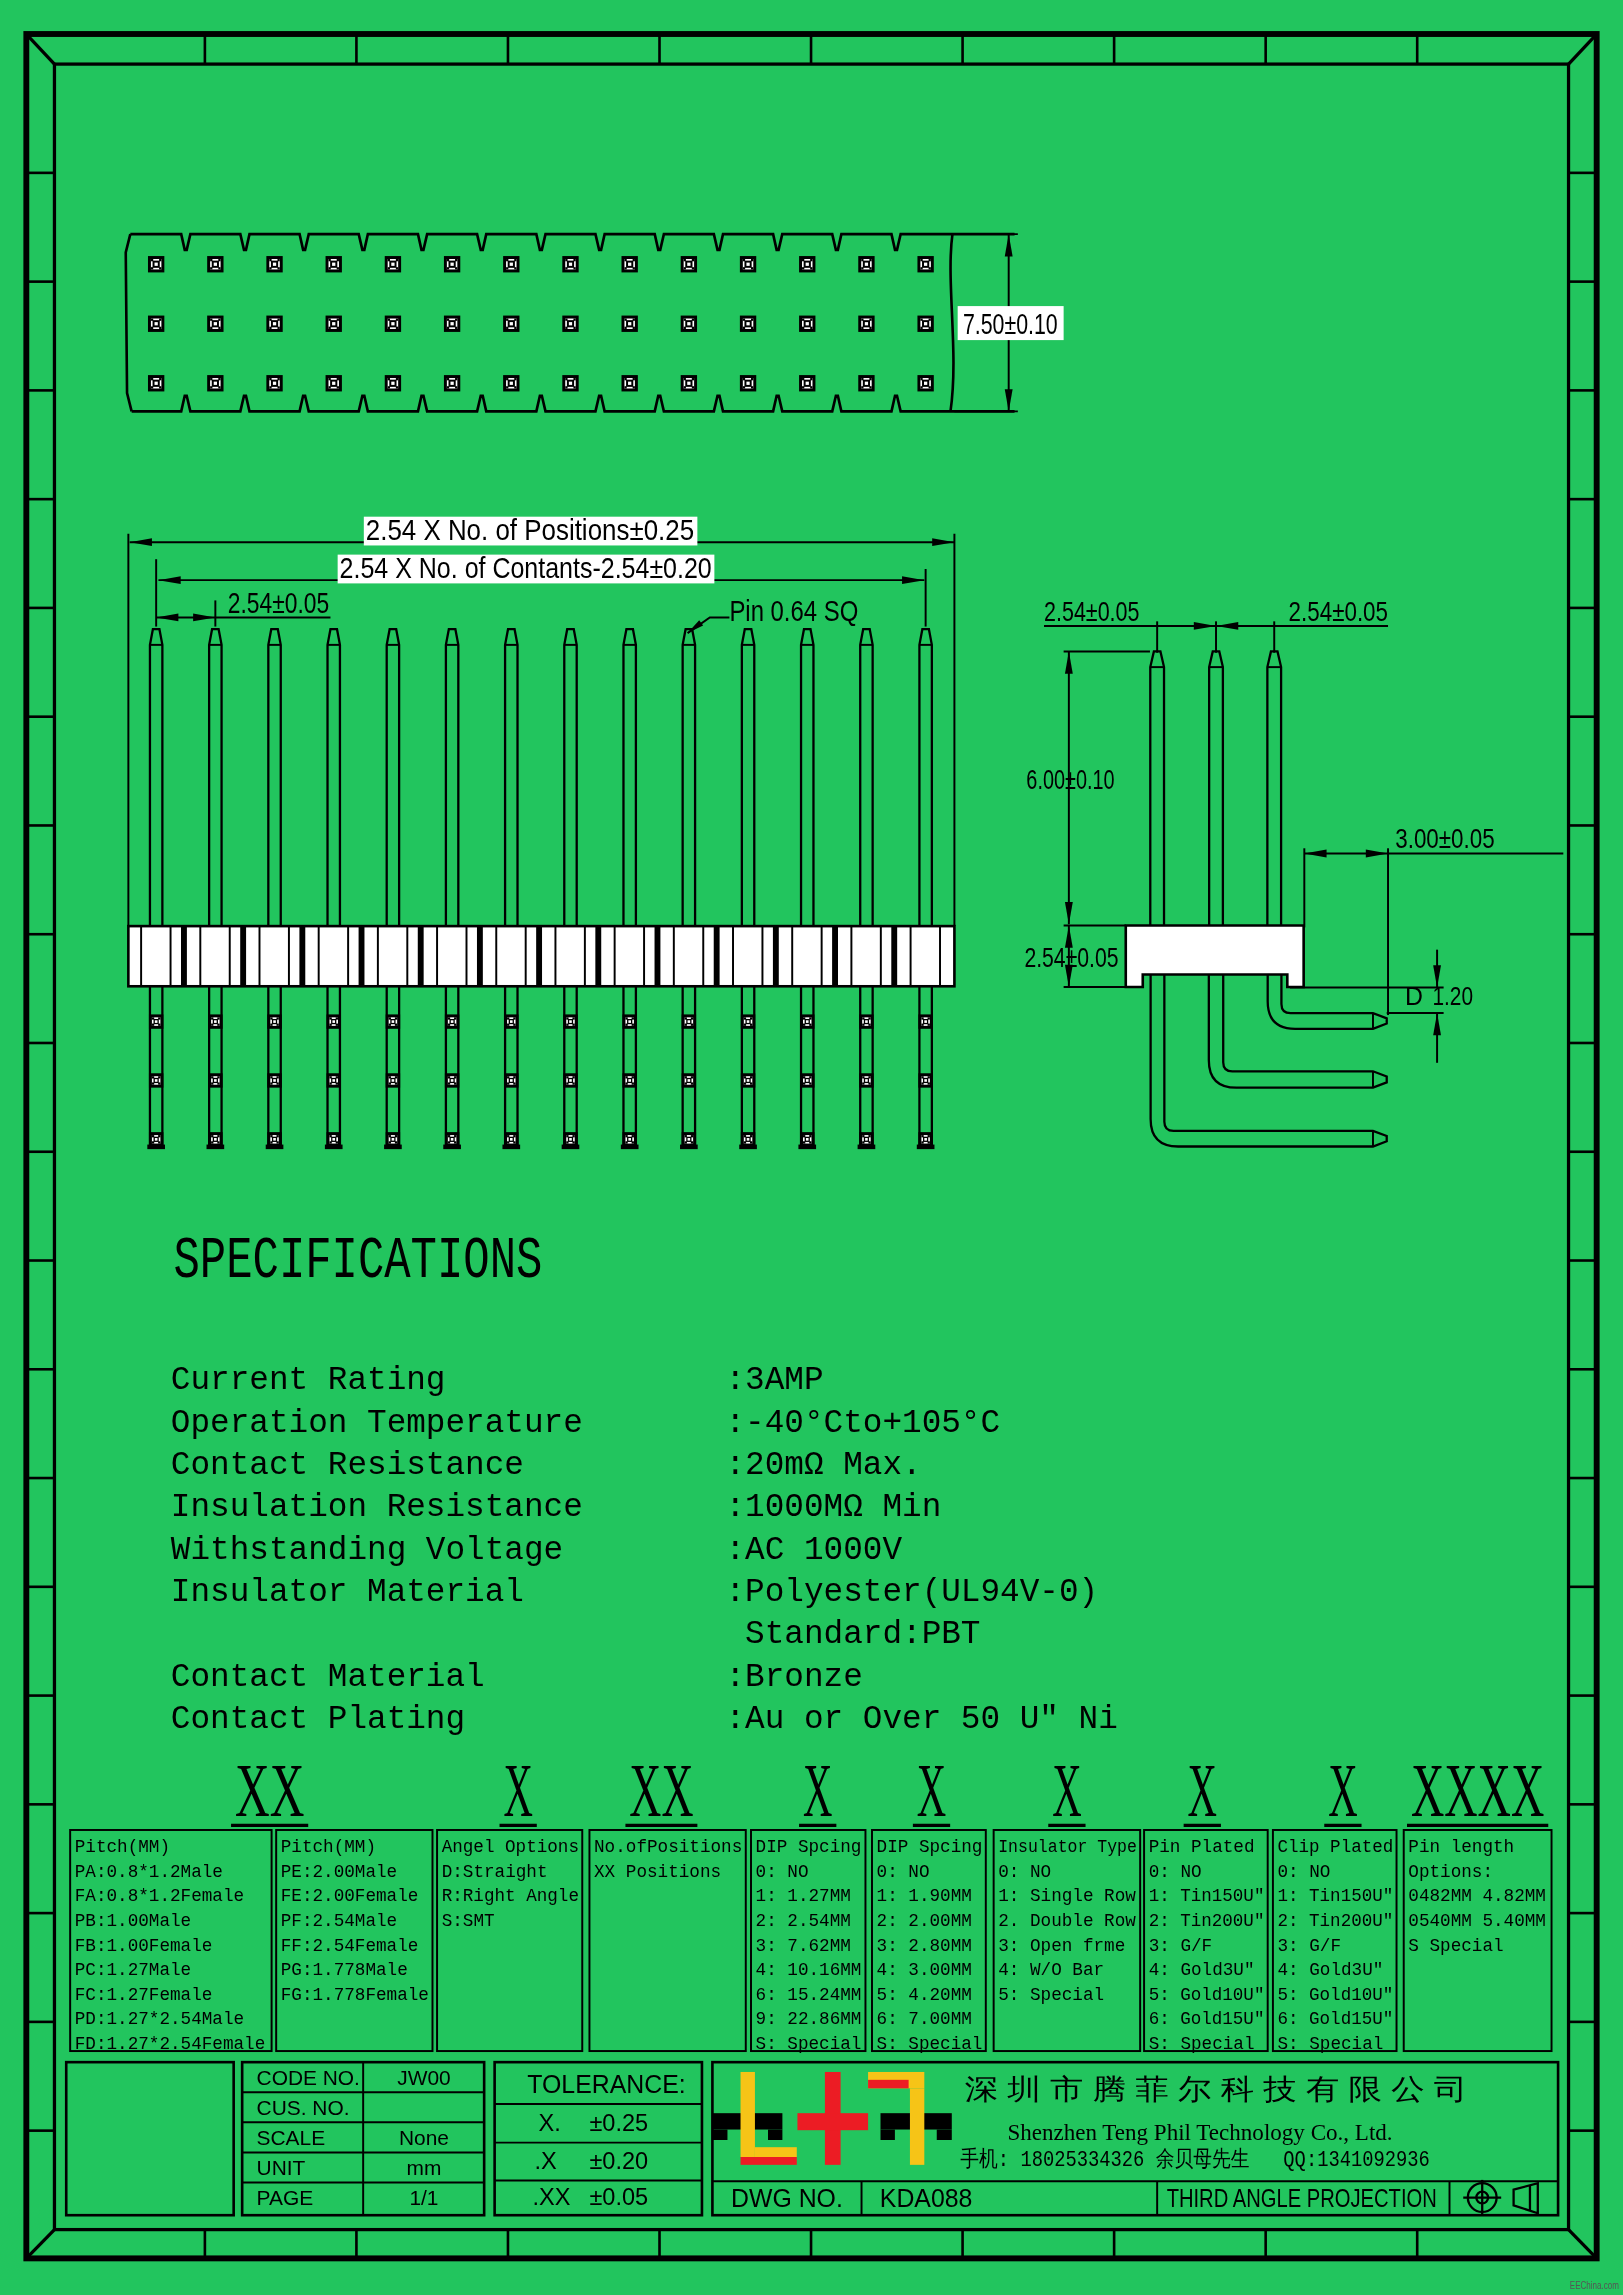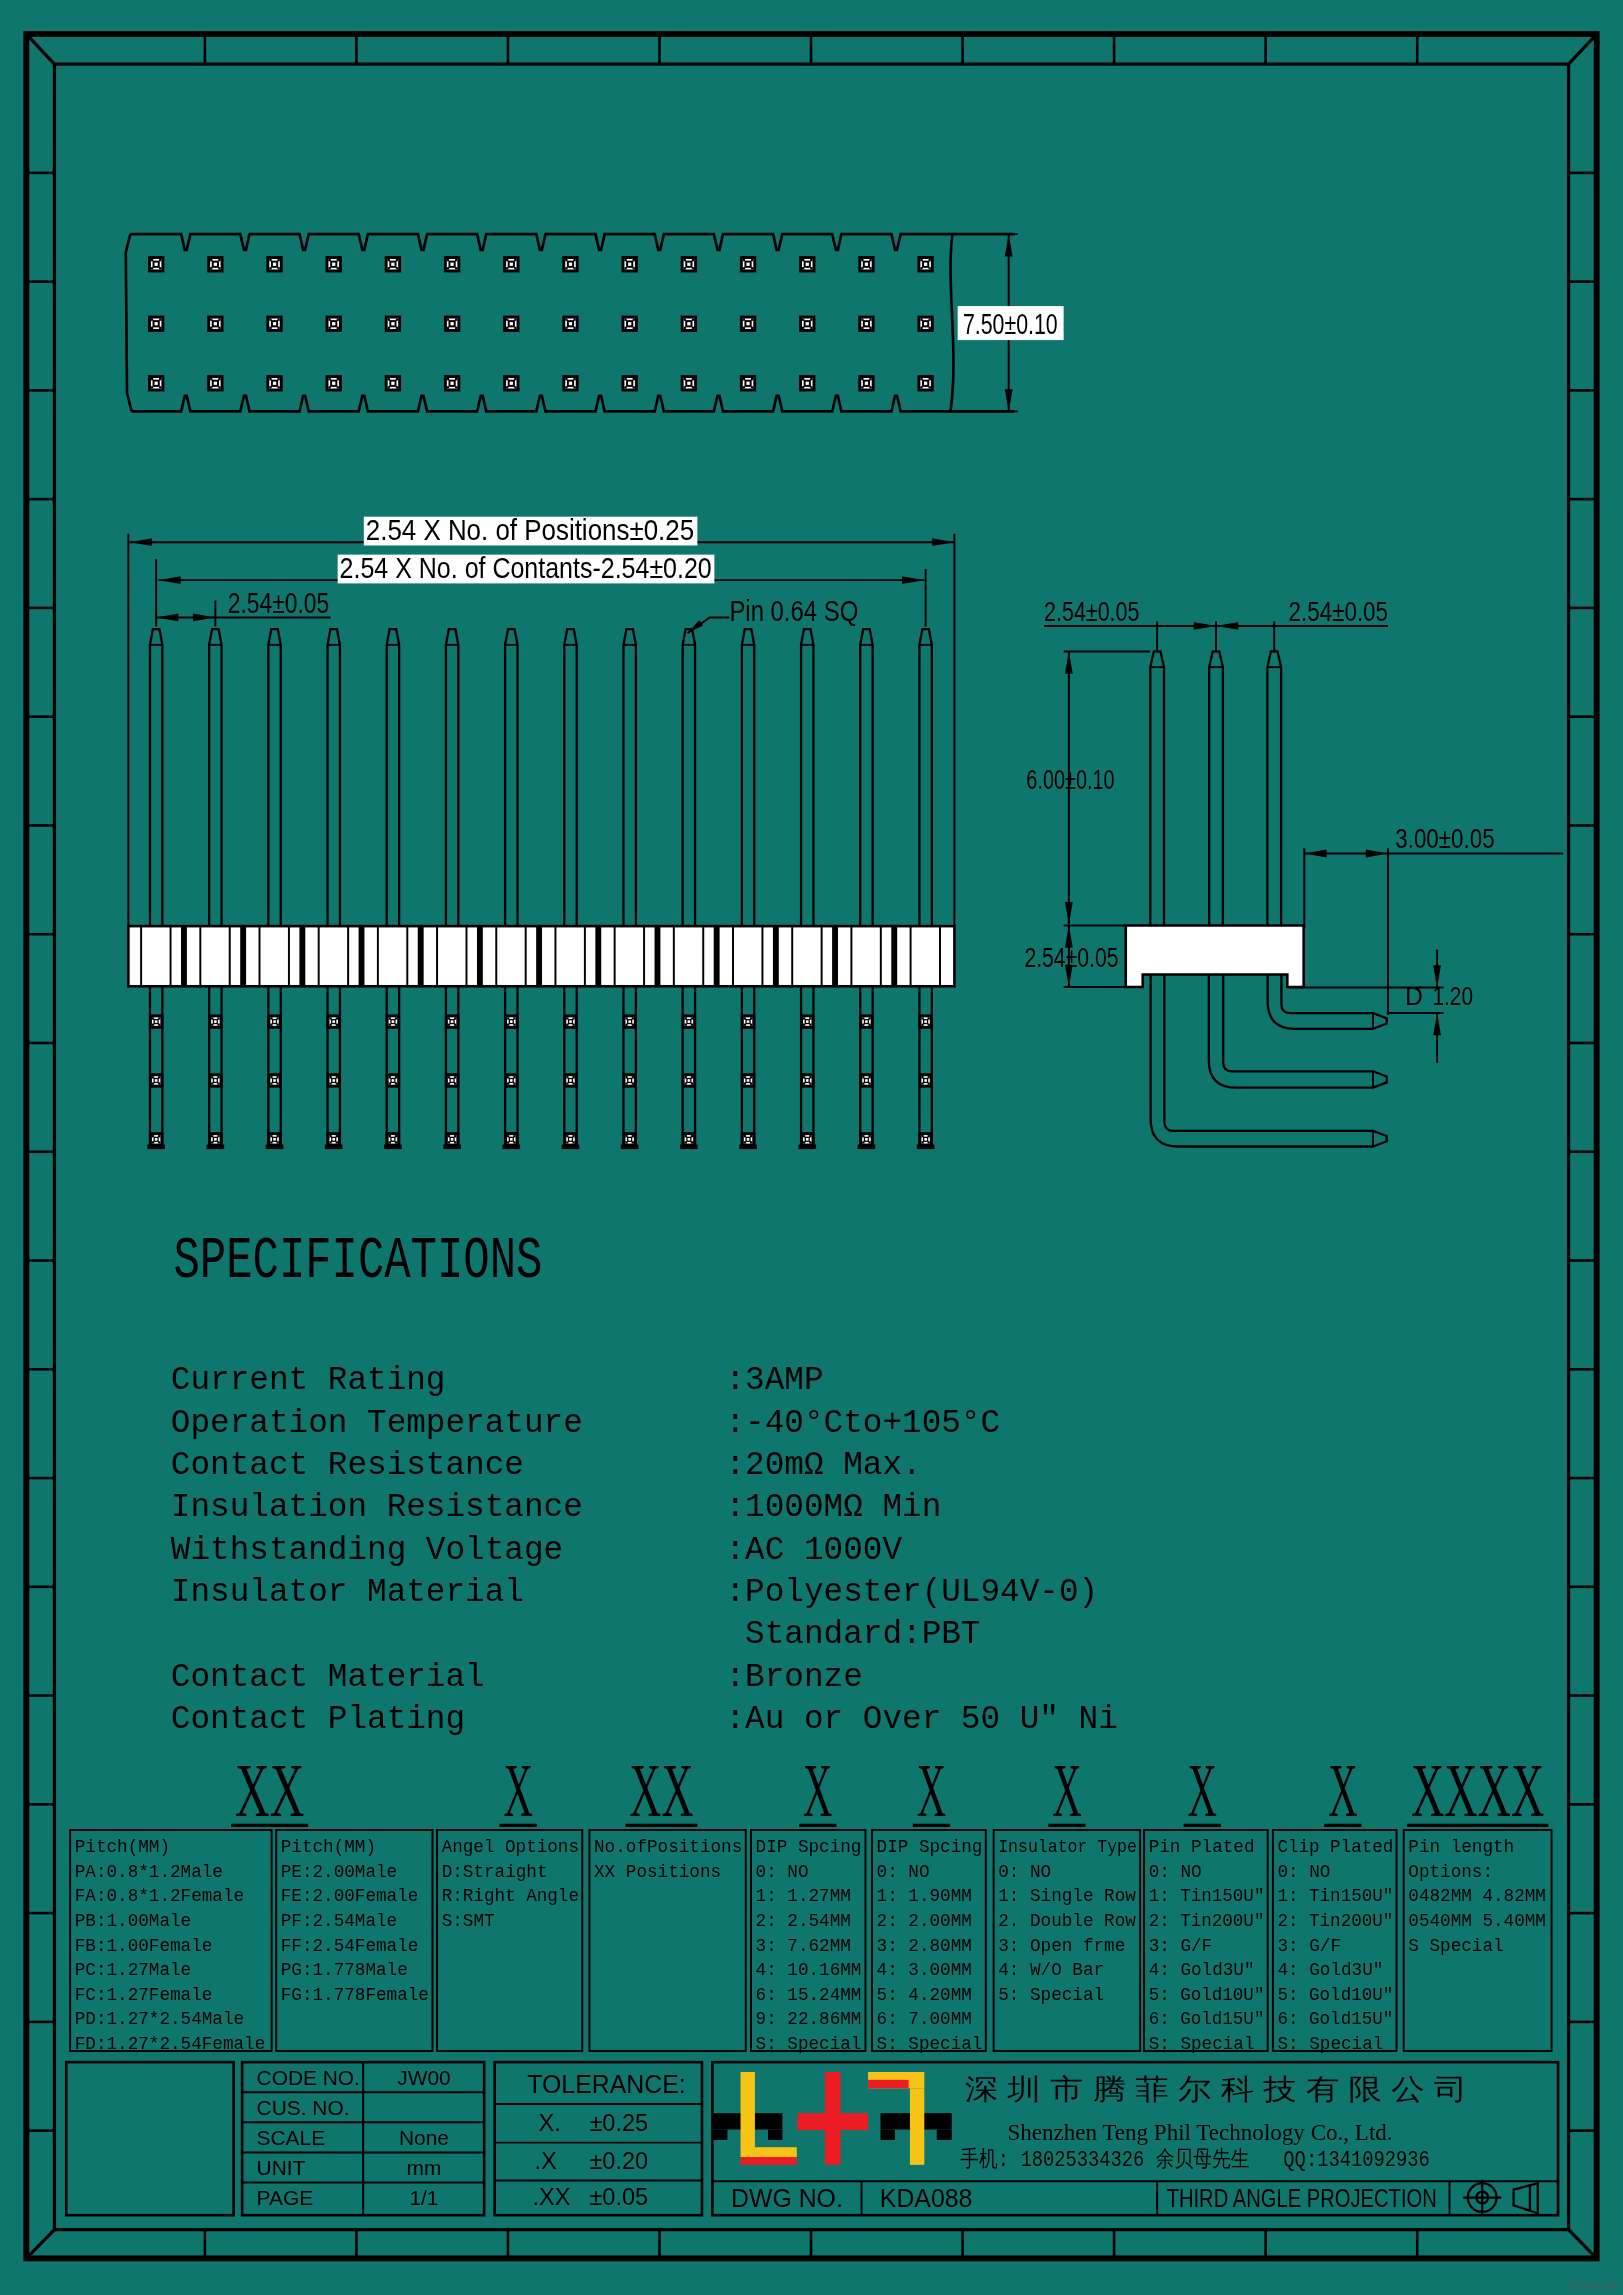--- a/index.html
+++ b/index.html
@@ -1,16 +1,16 @@
 <!DOCTYPE html>
 <html style="font-size:10.5px"><head>
 <meta charset="utf-8">
 <style>
 html,body{margin:0;padding:0;background:#fff;}
-#page{position:relative;width:1623px;height:2295px;background:#0f766e;overflow:hidden;}
+#page{position:relative;width:1623px;height:2295px;background:#22c55e;overflow:hidden;}
 text{white-space:pre;}
 </style>
 </head>
 <body>
 <div id="page">
 <svg width="1623" height="2295" viewBox="0 0 2481 3509" xmlns="http://www.w3.org/2000/svg">
 <rect x="40" y="52" width="2401" height="3401" fill="none" stroke="#000" stroke-width="9"></rect>
 <rect x="83" y="98" width="2315" height="3311" fill="none" stroke="#000" stroke-width="5"></rect>
 <line x1="40" y1="52" x2="83" y2="98" stroke="#000" stroke-width="5"></line>
 <line x1="2441" y1="52" x2="2398" y2="98" stroke="#000" stroke-width="5"></line>

